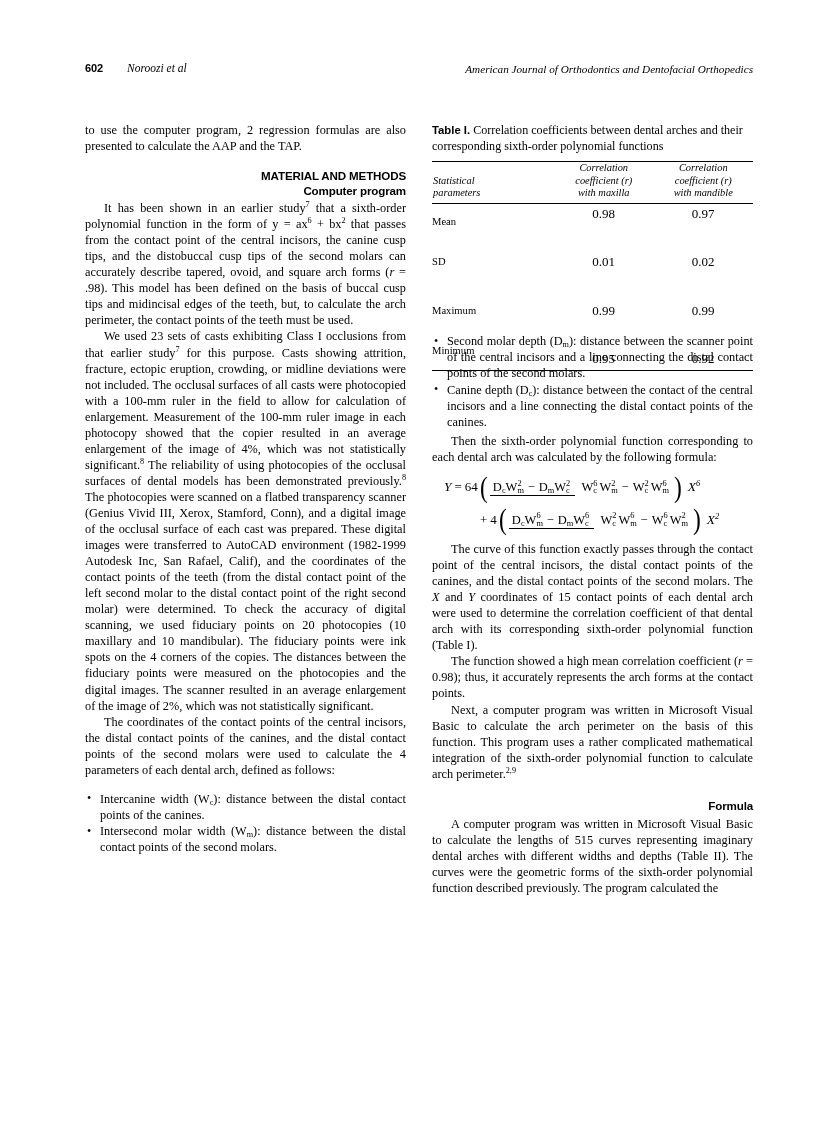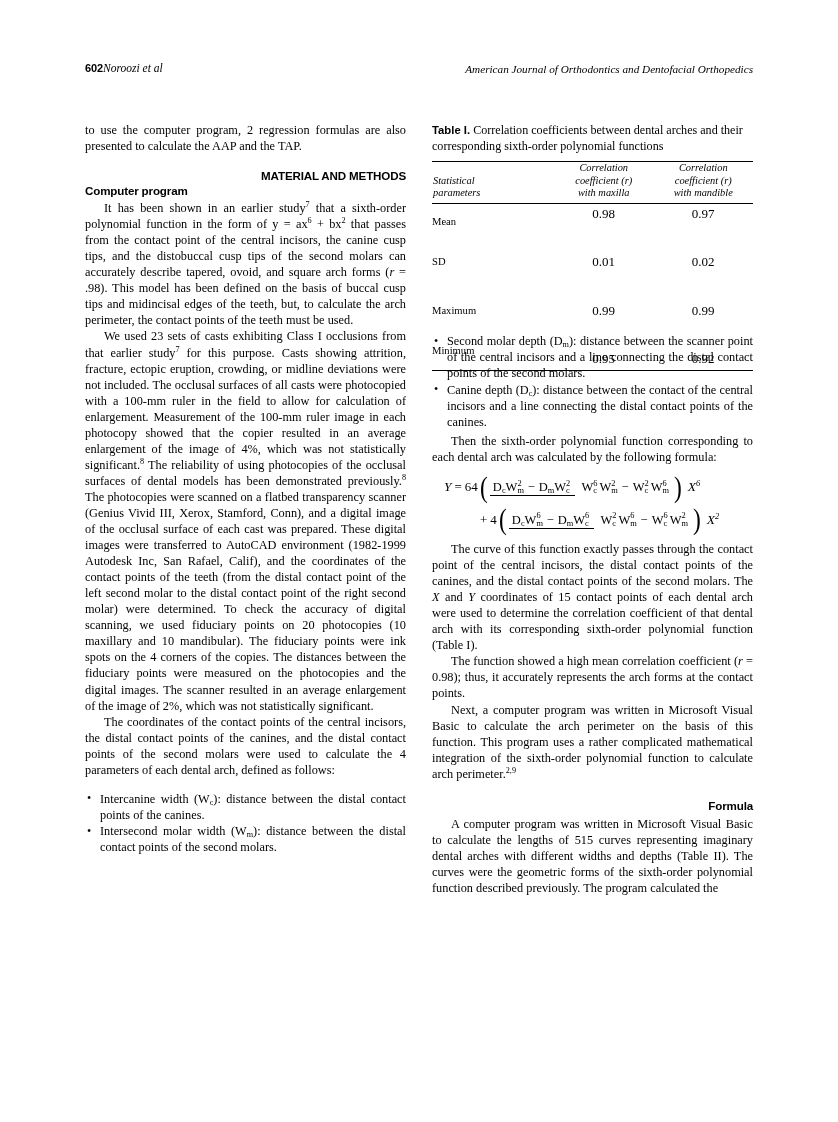--- a/index.html
+++ b/index.html
@@ -40,21 +40,21 @@
   }
   .rh-folio {
     font-family: "Liberation Sans", sans-serif;
     font-weight: bold;
     font-size: 11px;
     letter-spacing: -0.1px;
   }
   .rh-authors {
     font-style: italic;
     font-size: 11.5px;
-    padding-left: 0;
+    padding-left: 24px;
   }
   .rh-right {
     position: absolute;
     right: 0;
     top: 0;
     text-align: left;
     font-style: italic;
     font-size: 11.2px;
     line-height: 15px;
   }
@@ -90,21 +90,21 @@
     margin: 14px 0 0 0;
     text-align: right;
     letter-spacing: -0.15px;
   }
   h3.subsec {
     font-family: "Liberation Sans", sans-serif;
     font-weight: bold;
     font-size: 11.6px;
     line-height: 15px;
     margin: 0 0 2px 0;
-    text-align: left;
+    text-align: right;
     letter-spacing: -0.15px;
   }
   h2.sec.tight { margin-top: 16px; }
 
   .spacer-s { height: 13px; }
 
   ul.bullets {
     margin: 0;
     padding: 0;
     list-style: none;

